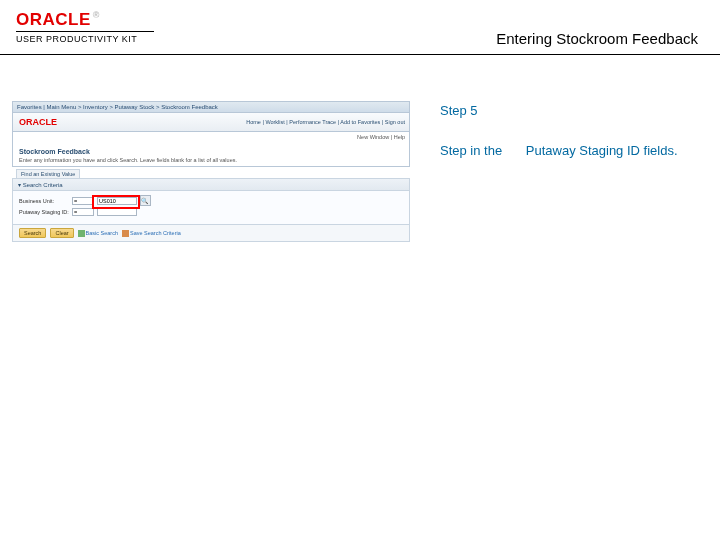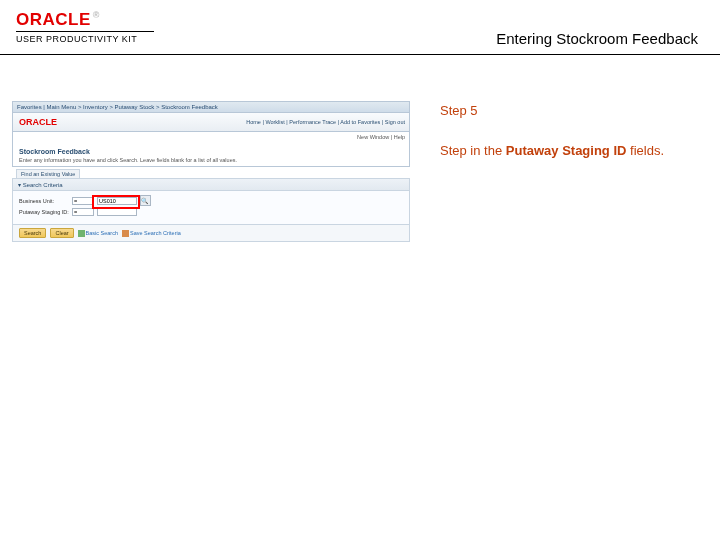--- a/index.html
+++ b/index.html
@@ -63,28 +63,29 @@
   }
   .left-pane {
     width: 416px;
     padding: 46px 0 0 12px;
     position: relative;
   }
   .right-pane {
     flex: 1;
     padding: 46px 0 0 12px;
     font-size: 13px;
-    color: #c2410c;
+    color: #0369a1;
     line-height: 1.5;
   }
   .right-pane .step-num {
     margin-bottom: 20px;
   }
   .right-pane .instr .bold {
-    font-weight: bold;
+    font-weight: normal;
+    margin-left: 20px;
   }
 
   
   .app-mock {
     width: 398px;
     font-family: Arial, sans-serif;
   }
   .breadcrumb-bar {
     background: linear-gradient(#e0e9f0, #cfdce9);
     font-size: 6px;

